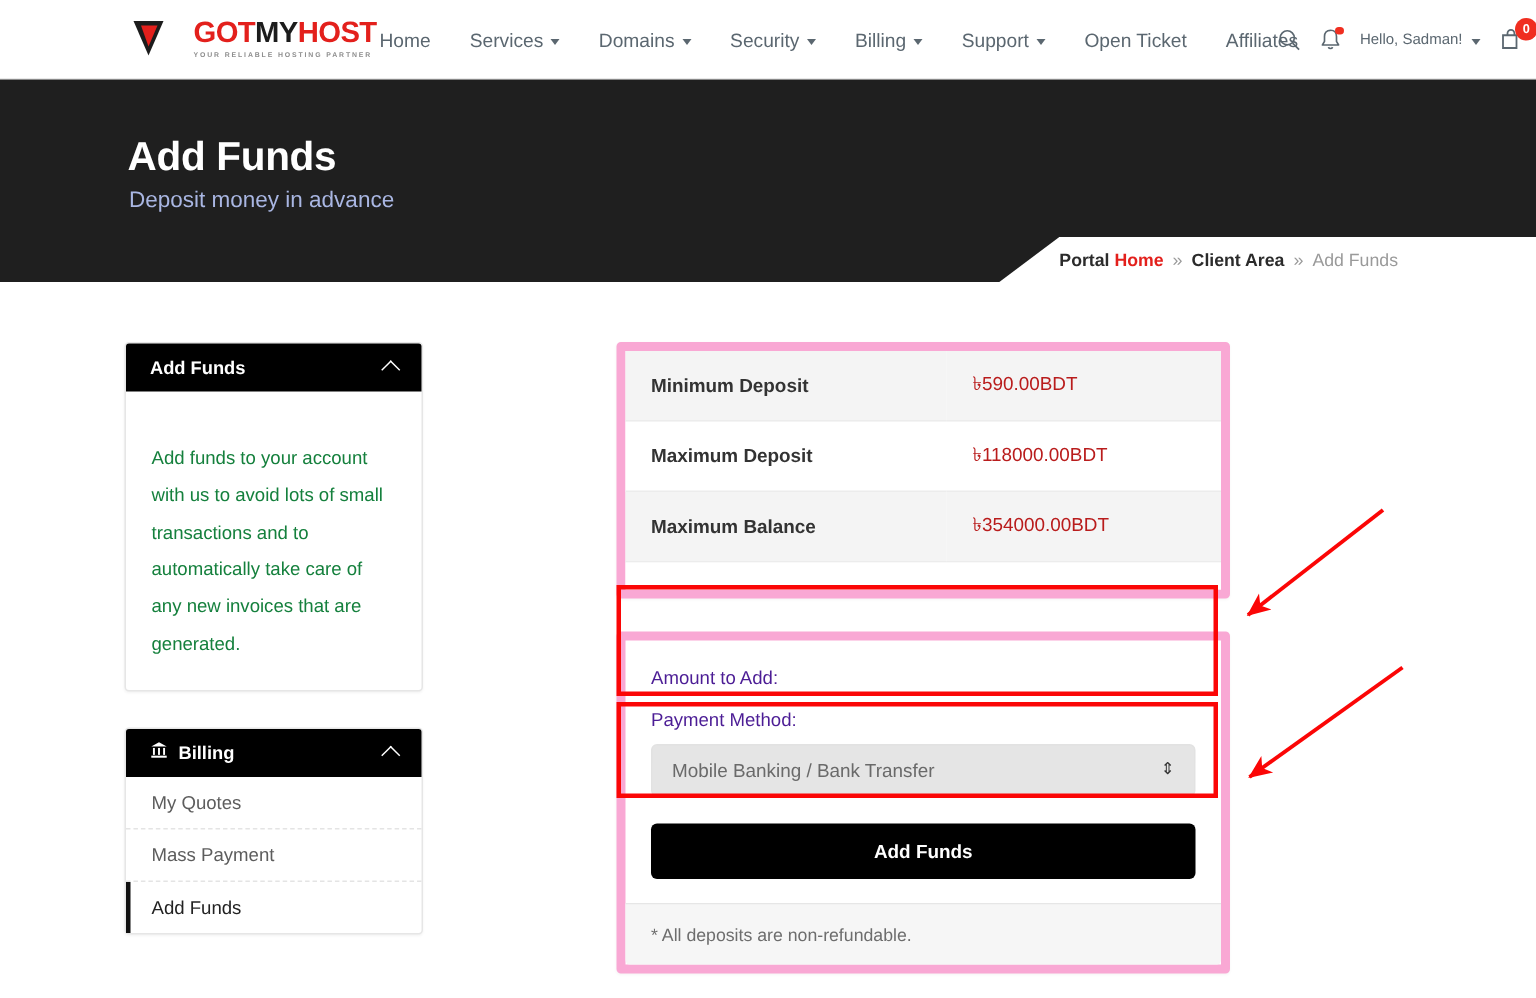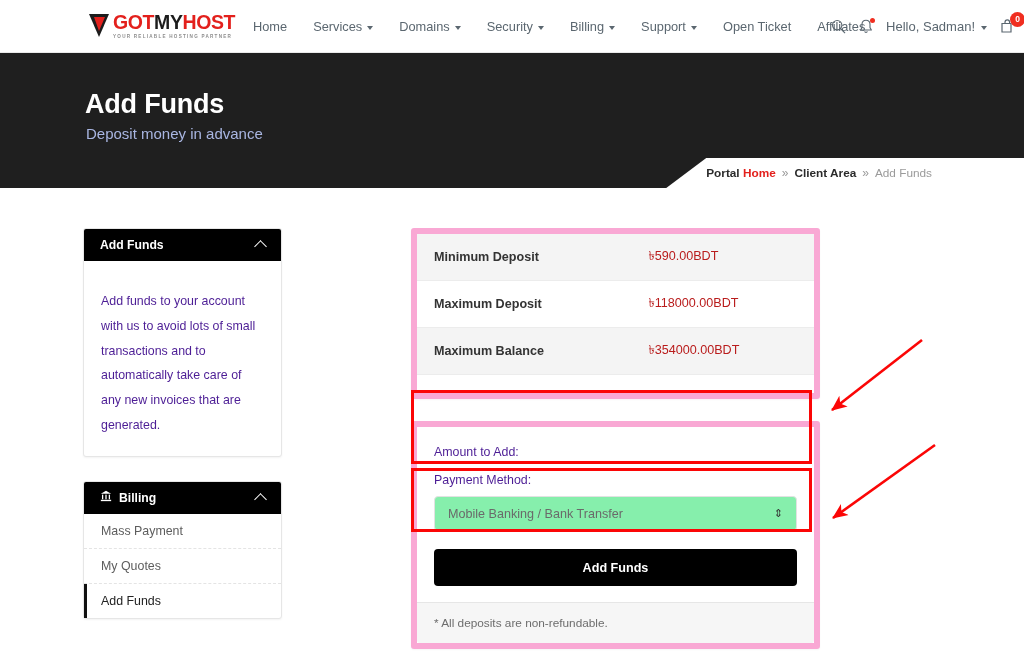--- a/index.html
+++ b/index.html
@@ -10,21 +10,21 @@
     overflow: hidden;
   }
   .page { position: relative; width: 1024px; height: 665px; background: #fff; }
 
   
   .topnav {
     position: absolute; top: 0; left: 0; width: 1024px; height: 53px;
     background: #ffffff; border-bottom: 1px solid #e9e9e9;
     display: flex; align-items: center;
   }
-  .logo { position: absolute; left: 88px; top: 13px; display: flex; align-items: flex-start; }
+  .logo { position: absolute; left: 88px; top: 13px; display: flex; align-items: flex-start; gap: 16px; }
   .logo-mark {
     width: 22px; height: 25px; position: relative; margin-right: 3px;
   }
   .logo-mark svg { display: block; }
   .logo-text { display: flex; flex-direction: column; line-height: 1; }
   .logo-word { font-size: 19.5px; font-weight: bold; letter-spacing: -0.4px; }
   .lw-red { color: #e3201c; }
   .lw-blk { color: #1c1c1c; }
   .logo-tag {
     font-size: 4.6px; color: #8d8d8d; letter-spacing: 1.25px; margin-top: 2px;
@@ -41,21 +41,21 @@
   .caret {
     width: 0; height: 0; border-left: 3.6px solid transparent;
     border-right: 3.6px solid transparent; border-top: 4.2px solid #5b6770;
     display: inline-block; margin-top: 2px;
   }
   .nav-right {
     position: absolute; right: 8px; top: 0; height: 53px;
     display: flex; align-items: center; gap: 13px;
   }
   .icon-btn { cursor: pointer; display: flex; align-items: center; position: relative; }
-  .hello { font-size: 13px; color: #5b6770; display: flex; align-items: center; gap: 6px; cursor: pointer; }
+  .hello { font-size: 10px; color: #5b6770; display: flex; align-items: center; gap: 6px; cursor: pointer; }
   .bell-dot {
     position: absolute; top: -1px; right: -2px; width: 5.5px; height: 5.5px;
     border-radius: 50%; background: #f02e20;
   }
   .cart-wrap { position: relative; display: flex; align-items: center; cursor: pointer; }
   .cart-badge {
     position: absolute; top: -7px; right: -9px;
     min-width: 15px; height: 15px; border-radius: 50%;
     background: #f02e20; color: #fff; font-size: 8.5px; font-weight: bold;
     display: flex; align-items: center; justify-content: center;
@@ -105,21 +105,21 @@
     align-items: center; justify-content: space-between;
     padding: 0 16px; font-size: 12.2px; font-weight: bold;
     border-radius: 2px 2px 0 0; cursor: pointer;
   }
   .panel-head .ph-left { display: flex; align-items: center; gap: 7px; }
   .chev-up {
     width: 9px; height: 9px; border-left: 1.8px solid #fff; border-top: 1.8px solid #fff;
     transform: rotate(45deg); margin-top: 3px;
   }
   .panel-body {
-    padding: 16px 17px 18px 17px; font-size: 12.4px; color: #4c1d95; line-height: 2.0; margin-top: 12px;
+    padding: 32px 17px 18px 17px; font-size: 12.4px; color: #15803d; line-height: 2.0;
   }
   .side-list { list-style: none; }
   .side-item {
     font-size: 12.4px; color: #5d5d5d; padding: 10px 0 10px 17px;
     border-bottom: 1px dashed #e4e4e4; cursor: pointer;
   }
   .side-item:last-child { border-bottom: none; }
   .side-item.active {
     color: #222; border-left: 3px solid #111; padding-left: 14px;
   }
@@ -145,21 +145,21 @@
   .form-inner { padding: 18px 17px 16px 17px; }
   .fgroup { margin-bottom: 5px; }
   .flabel { font-size: 12.4px; color: #4c1d95; display: block; margin-bottom: 9px; }
   .finput {
     width: 100%; height: 35px; border: 1px solid #c9d6e3; border-radius: 4px;
     padding: 0 13px; font-size: 12.6px; color: #555;
     font-family: "Liberation Sans", sans-serif; background: #fff; outline: none;
   }
   .fselect {
     width: 100%; height: 35px; border: 1px solid #e2e2e2; border-radius: 4px;
-    padding: 16px 13px; font-size: 12.6px; color: #6a6a6a; background: #86efac;
+    padding: 16px 13px; font-size: 12.6px; color: #6a6a6a; background: #e5e5e5;
     display: flex; align-items: center; justify-content: space-between; cursor: pointer;
   }
   .sel-arrows { font-size: 11px; color: #333; line-height: 1; }
   .btn-submit {
     width: 100%; height: 37px; background: #000; color: #fff; border: none;
     border-radius: 4px; font-size: 12.6px; font-weight: bold; margin-top: 13px;
     font-family: "Liberation Sans", sans-serif; cursor: pointer;
   }
   .card-footer {
     border-top: 1px solid #e6e6e6; background: #f6f6f6;
@@ -291,22 +291,22 @@
                 <rect x="6.25" y="5.4" width="1.5" height="5.4" fill="#fff"></rect>
                 <rect x="10.2" y="5.4" width="1.5" height="5.4" fill="#fff"></rect>
                 <rect x="1" y="11.4" width="12" height="1.6" fill="#fff"></rect>
               </svg>
             </span>
             <span>Billing</span>
           </span>
           <i class="chev-up"></i>
         </div>
         <ul class="side-list">
+          <li class="side-item">My Quotes</li>
           <li class="side-item">Mass Payment</li>
-          <li class="side-item">My Quotes</li>
           <li class="side-item active">Add Funds</li>
         </ul>
       </div>
     </div>
 
     <div class="main">
 
       <div class="card">
         <table class="dtable">
           <tbody>

